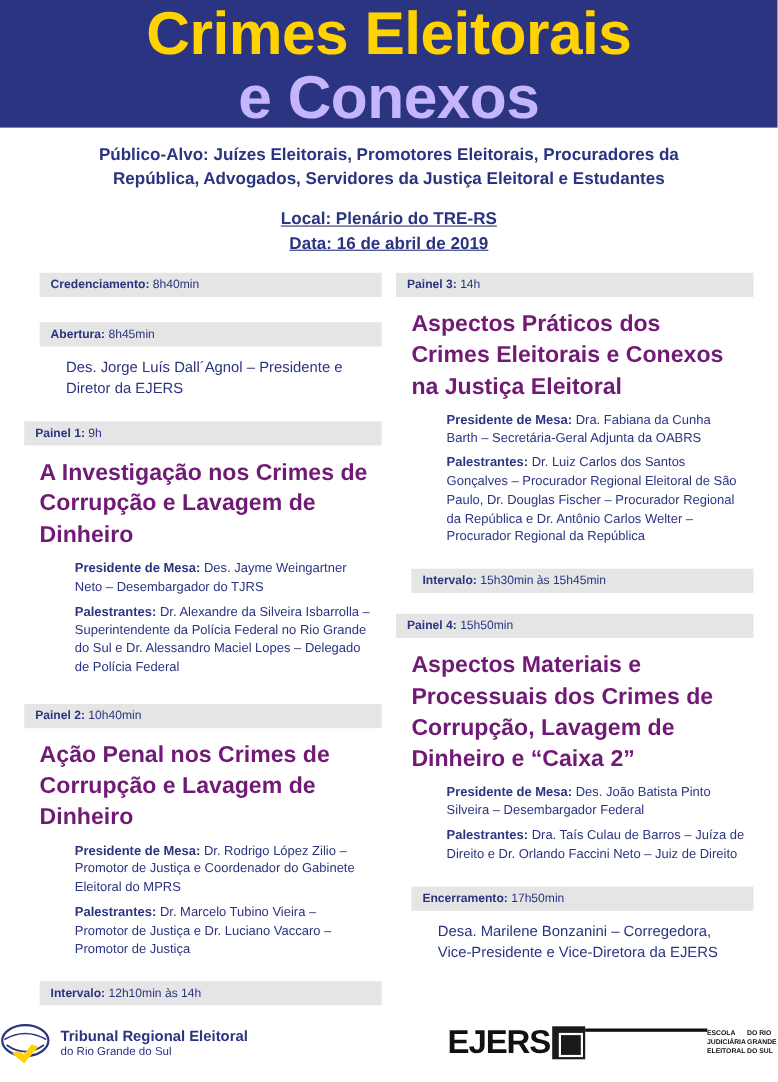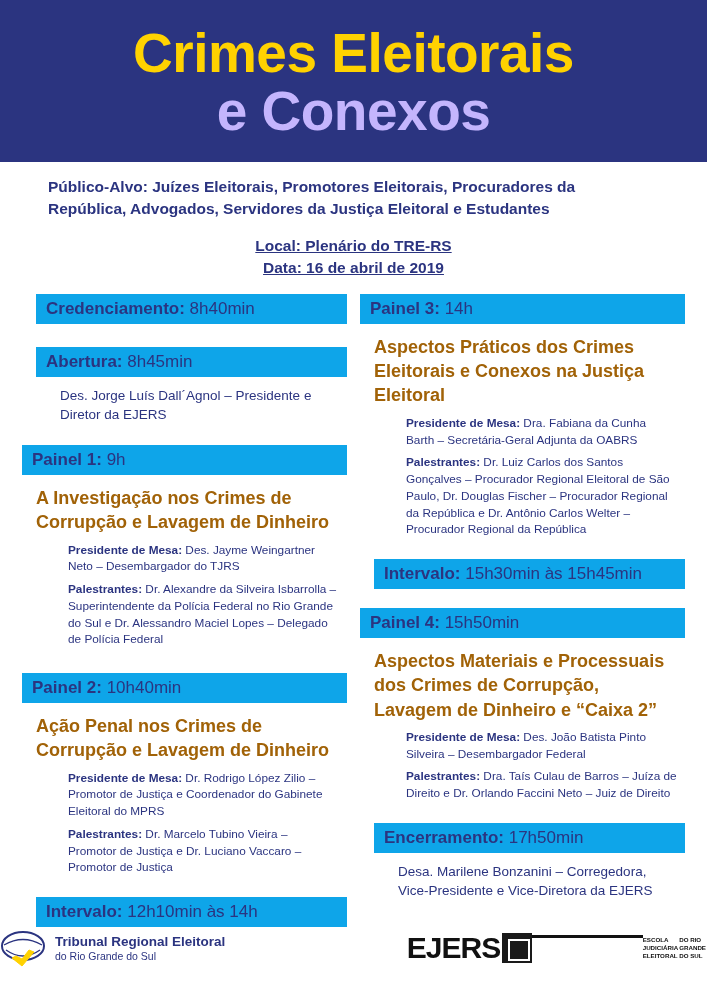--- a/index.html
+++ b/index.html
@@ -6,21 +6,21 @@
   body {
     width: 707px;
     height: 984px;
     background: #ffffff;
     font-family: "Liberation Sans", sans-serif;
     overflow: hidden;
     position: relative;
   }
   .banner {
     background: #2b3480;
-    height: 162px;
+    height: 116px;
     display: flex;
     flex-direction: column;
     align-items: center;
     justify-content: center;
     padding-top: 4px;
   }
   .banner .line1 {
     color: #ffd200;
     font-size: 55px;
     font-weight: bold;
@@ -30,20 +30,21 @@
   }
   .banner .line2 {
     color: #c4b5fd;
     font-size: 55px;
     font-weight: bold;
     letter-spacing: -0.5px;
     line-height: 1.05;
     text-align: center;
   }
   .subhead {
+    text-align: center;
     color: #2b3480;
     font-size: 15.5px;
     font-weight: bold;
     line-height: 1.45;
     padding: 14px 48px 0 48px;
   }
   .meta {
     text-align: center;
     color: #2b3480;
     font-size: 15.5px;
@@ -52,32 +53,32 @@
     padding-top: 14px;
     text-decoration: underline;
   }
   .columns {
     display: flex;
     gap: 13px;
     padding: 14px 22px 0 22px;
   }
   .col { width: 330px; }
   .bar {
-    background: #0ea5e9;
-    color: #2b3480;
-    font-size: 17px;
+    background: #e5e5e5;
+    color: #2b3480;
+    font-size: 11px;
     font-weight: bold;
     padding: 5px 10px 5px 10px;
     margin-bottom: 5px;
   }
   .bar .val { font-weight: normal; color: #2b3480; }
   .bar.indent { margin-left: 14px; }
   .title {
-    color: #a16207;
-    font-size: 18px;
+    color: #701a75;
+    font-size: 21px;
     font-weight: bold;
     line-height: 1.35;
     padding: 6px 10px 4px 14px;
   }
   .plain {
     color: #2b3480;
     font-size: 13.5px;
     line-height: 1.45;
     padding: 4px 10px 6px 38px;
   }

